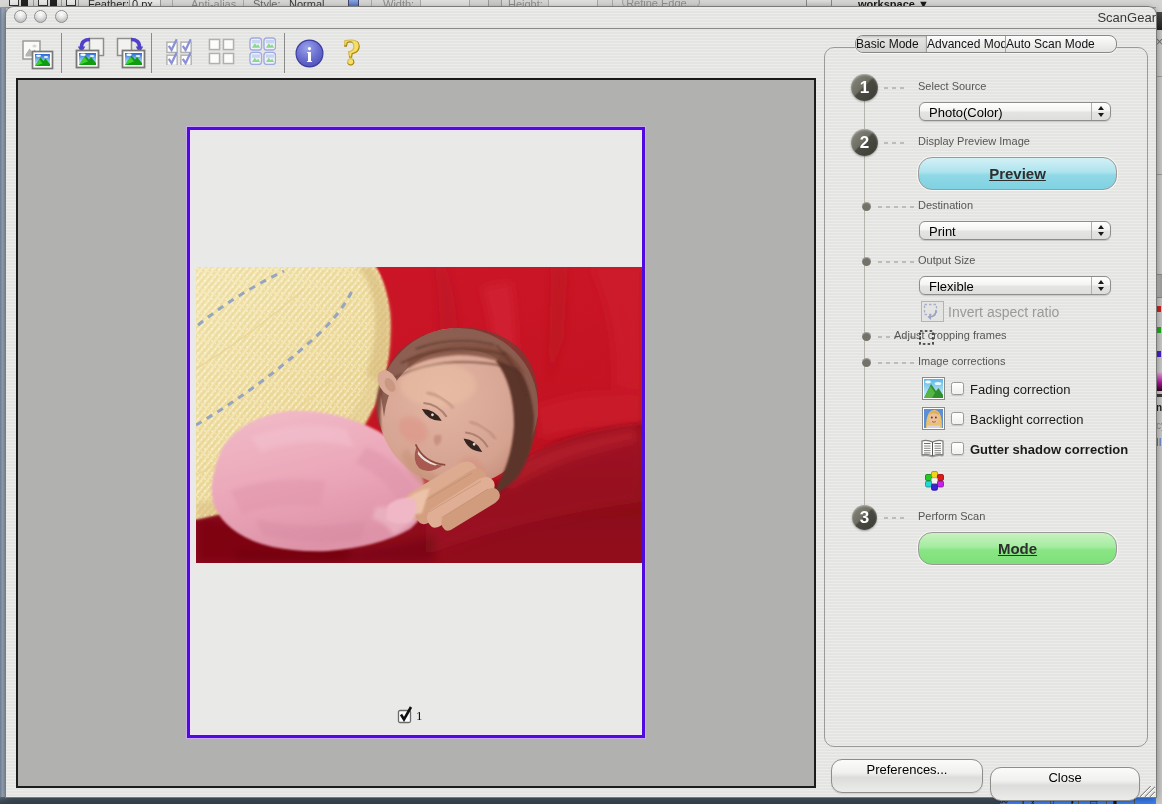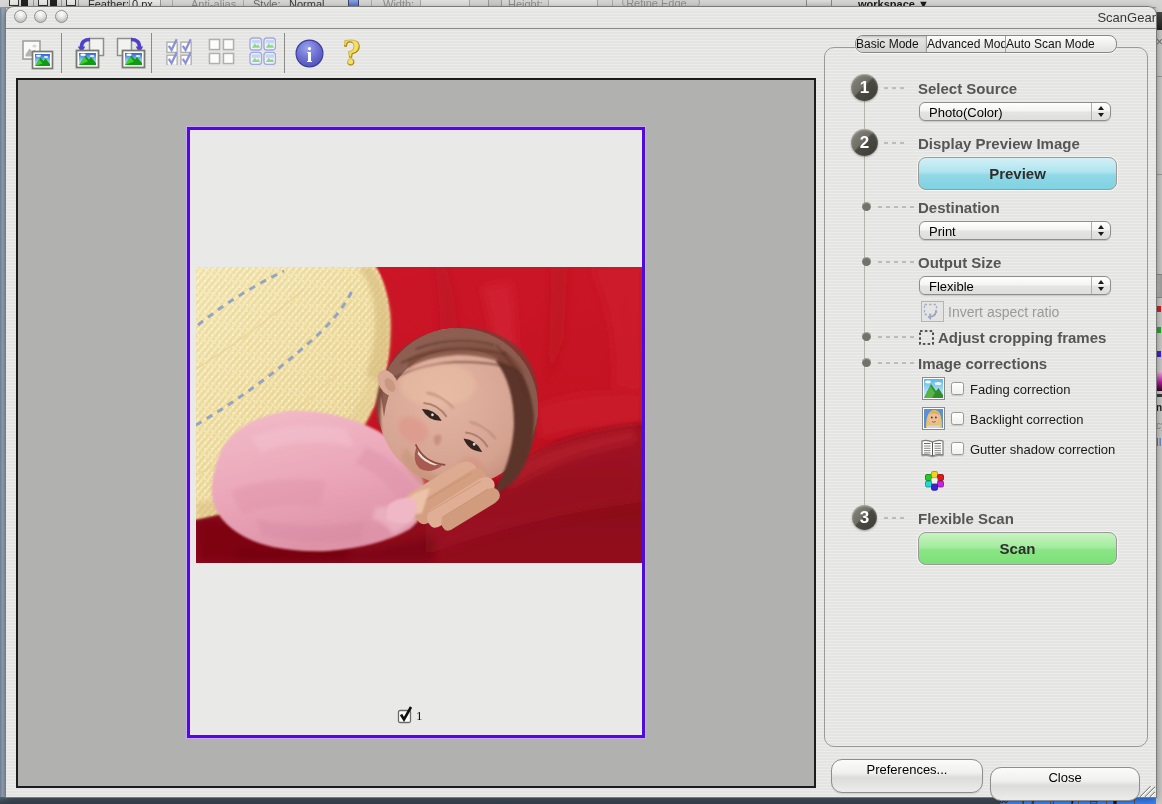--- a/index.html
+++ b/index.html
@@ -39,34 +39,34 @@
 .tab { line-height:17px; border-right:1px solid #a0a09e; white-space:nowrap; overflow:hidden; }
 .tab:last-child { border-right:none; }
 .tab.sel { background:linear-gradient(180deg,#e8e8e6,#d2d2d0); box-shadow:inset 0 1px 2px rgba(0,0,0,0.18); }
 
 .stepnum { width:27px; height:27px; border-radius:50%; color:#fff; font-weight:bold; font-size:17px; text-align:center; line-height:27px;
   background:linear-gradient(135deg,#8a8a80 0%,#6e6e64 45%,#4a4a42 50%,#3c3c36 100%);
   box-shadow:inset 0 1px 2px rgba(255,255,255,0.45), 0 1px 2px rgba(0,0,0,0.3); }
 .bullet { width:9px; height:9px; border-radius:50%; background:#72726a; box-shadow:inset 0 1px 1px rgba(255,255,255,0.4); }
 .vline { left:858px; width:1px; background:#b4b4ac; }
 .dash3 { height:2px; background:repeating-linear-gradient(90deg,#bcbcb8 0 4px,transparent 4px 8px); }
-.slabel { font-size:15px; font-weight:bold; color:#565656; white-space:nowrap; }
+.slabel { font-size:11px; font-weight:normal; color:#565656; white-space:nowrap; }
 .clabel { font-size:13px; color:#1a1a1a; white-space:nowrap; }
 .glabel { font-size:14px; color:#9a9a98; white-space:nowrap; }
 
 .dropdown { width:192px; height:19px; border:1px solid #8e8e8c; border-radius:6px;
   background:linear-gradient(180deg,#ffffff 0%,#f4f4f2 45%,#e4e4e2 55%,#dededc 100%);
   box-shadow:0 1px 1px rgba(0,0,0,0.15); font-size:13px; color:#000; }
 .dropdown .dtext { position:absolute; left:9px; top:2px; }
 .dropdown .darrows { position:absolute; right:0; top:0; width:19px; height:100%; border-left:1px solid #b0b0ae; }
 .arr { position:absolute; left:6px; width:0; height:0; border-left:3.5px solid transparent; border-right:3.5px solid transparent; }
 .arr.up { top:3px; border-bottom:4px solid #1a1a1a; }
 .arr.dn { bottom:3px; border-top:4px solid #1a1a1a; }
 
-.bigbtn { width:199px; height:33px; border:1px solid #9a9a98; border-radius:8px; text-align:center; font-weight:bold; font-size:15px; color:#2e2e2e; line-height:31px; box-shadow:0 0 0 1px rgba(255,255,255,0.6); }
+.bigbtn { width:199px; height:33px; border:1px solid #9a9a98; border-radius:14px; text-align:center; font-weight:bold; font-size:15px; color:#2e2e2e; line-height:31px; box-shadow:0 0 0 1px rgba(255,255,255,0.6);text-decoration:underline; }
 #previewbtn { background:linear-gradient(180deg,#d4f0f6 0%,#aee4ee 45%,#90d8e6 55%,#7fd2e2 100%); }
 #scanbtn { background:linear-gradient(180deg,#c9f2c0 0%,#a4ecA0 45%,#8ae584 55%,#7ee07a 100%); }
 
 .checkbox { width:13px; height:13px; border:1px solid #9a9a98; border-radius:2.5px; background:linear-gradient(180deg,#ffffff,#f0f0ee); box-shadow:0 1px 1px rgba(0,0,0,0.12); }
 
 .pill { height:34px; border:1px solid #8e8e8c; border-radius:11px;
   background:linear-gradient(180deg,#fbfbfa 0%,#f0f0ee 40%,#dcdcda 55%,#ececea 100%);
   text-align:center; font-size:13px; color:#000; line-height:20px; box-shadow:0 1px 1px rgba(0,0,0,0.12); }
 #colorbtn { left:946px; top:459px; width:166px; height:28px; border:1px solid #96968e; border-radius:7px;
   background:linear-gradient(180deg,#fdfdfc 0%,#f2f2f0 45%,#e2e2e0 60%,#ededeb 100%);
@@ -450,32 +450,32 @@
         <span class="dtext">Flexible</span>
         <span class="darrows">
           <span class="arr up"></span>
           <span class="arr dn"></span>
         </span>
       </div>
     <div class="abs glabel" style="left:942px;top:297px;">Invert aspect ratio</div>
 
     <div class="abs bullet" style="left:856px;top:325px;"></div>
     <div class="abs dash3" style="left:872px;top:329px;width:36px;"></div>
-    <div class="abs slabel" style="left:932px;top:322px;">Adjust cropping frames</div>
+    <div class="abs slabel" style="left:888px;top:322px;">Adjust cropping frames</div>
 
     <div class="abs bullet" style="left:856px;top:351px;"></div>
     <div class="abs dash3" style="left:872px;top:355px;width:36px;"></div>
     <div class="abs slabel" style="left:912px;top:348px;">Image corrections</div>
 
     <div class="abs checkbox" style="left:945px;top:375px;"></div>
     <div class="abs clabel" style="left:964px;top:375px;">Fading correction</div>
     <div class="abs checkbox" style="left:945px;top:405px;"></div>
     <div class="abs clabel" style="left:964px;top:405px;">Backlight correction</div>
     <div class="abs checkbox" style="left:945px;top:435px;"></div>
-    <div class="abs clabel" style="left:964px;top:435px;">Gutter shadow correction</div>
+    <div class="abs clabel" style="left:964px;top:435px;font-weight:bold;">Gutter shadow correction</div>
     <svg class="abs" style="left:915px;top:294px;" width="23" height="21" viewBox="0 0 23 21">
       <rect x="0.5" y="0.5" width="22" height="20" fill="#e4e4e2" stroke="#b4b4b2"></rect>
       <rect x="3.5" y="3.5" width="12" height="10" fill="none" stroke="#a8b0c8" stroke-width="1.3" stroke-dasharray="2.5 2"></rect>
       <path d="M8 16 Q15 16 15 9" fill="none" stroke="#9aa4c4" stroke-width="1.6"></path>
       <path d="M10 13 L6.5 16 L10 19 Z" fill="#9aa4c4"></path>
     </svg>
     <svg class="abs" style="left:913px;top:323px;" width="15" height="15" viewBox="0 0 15 15">
       <rect x="1" y="1" width="13" height="13" fill="none" stroke="#2a2a2a" stroke-width="1.6" stroke-dasharray="2.6 2.2"></rect>
     </svg>
     <svg class="abs" style="left:916px;top:370px;" width="23" height="23" viewBox="0 0 23 23">
@@ -530,22 +530,22 @@
         <rect x="12.5" y="3.5" width="6" height="6" rx="1.4" fill="#e01818" stroke="#8e0c0c"></rect>
         <rect x="6.5" y="6.8" width="6" height="6" rx="1.4" fill="#f6f2ee" stroke="#b8b0a8"></rect>
         <rect x="0.5" y="10" width="6" height="6" rx="1.4" fill="#20d8d8" stroke="#0c8a8a"></rect>
         <rect x="12.5" y="10" width="6" height="6" rx="1.4" fill="#c422e8" stroke="#7a0c96"></rect>
         <rect x="6.5" y="13.2" width="6" height="6" rx="1.4" fill="#3822d8" stroke="#1c0e8a"></rect>
       </g>
     </svg>
 
     <div class="abs stepnum" style="left:846px;top:498px;width:25px;height:25px;line-height:25px;">3</div>
     <div class="abs dash3" style="left:878px;top:510px;width:20px;"></div>
-    <div class="abs slabel" style="left:912px;top:503px;">Flexible Scan</div>
-    <div class="abs bigbtn" id="scanbtn" style="left:912px;top:525px;">Scan</div>
+    <div class="abs slabel" style="left:912px;top:503px;">Perform Scan</div>
+    <div class="abs bigbtn" id="scanbtn" style="left:912px;top:525px;">Mode</div>
 
     <div class="abs pill" style="left:825px;top:752px;width:152px;">Preferences...</div>
     <div class="abs pill" style="left:984px;top:760px;width:150px;">Close</div>
     <svg class="abs" style="left:1133px;top:779px;" width="17" height="11" viewBox="0 0 17 11">
       <g stroke="#8a8a88" stroke-width="1.2">
         <path d="M16 -4 L1 11"></path>
           <path d="M16 1 L6 11"></path>
           <path d="M16 6 L11 11"></path>
       </g>
       <g stroke="#fdfdfc" stroke-width="1">

